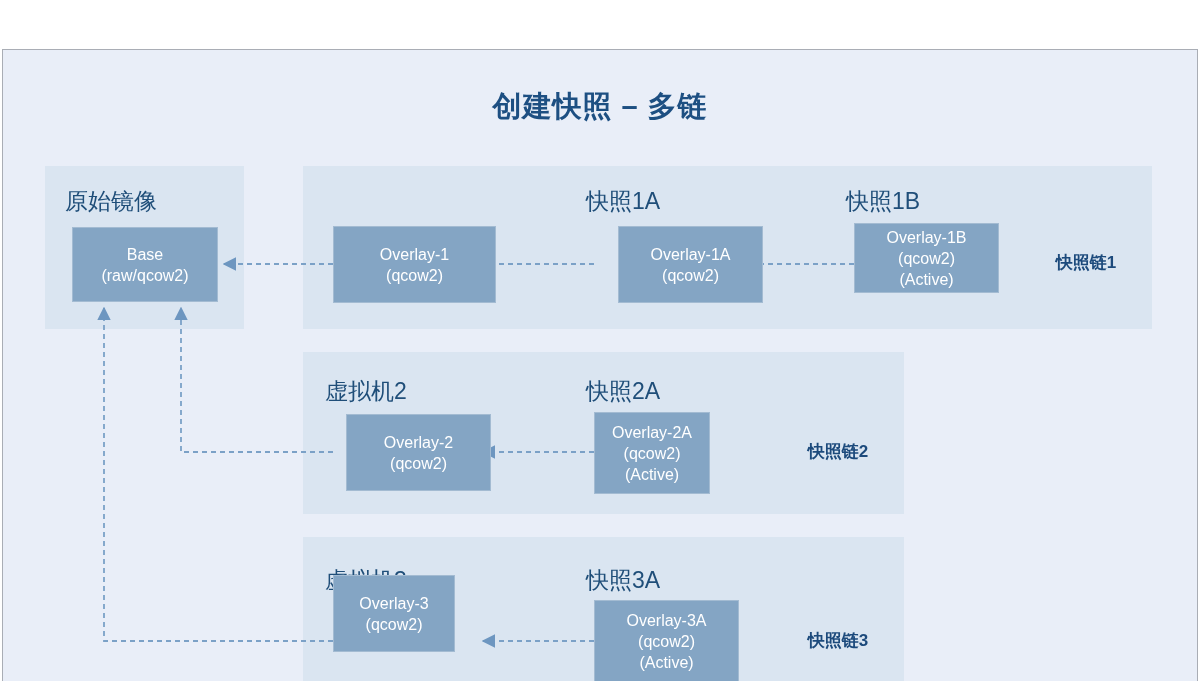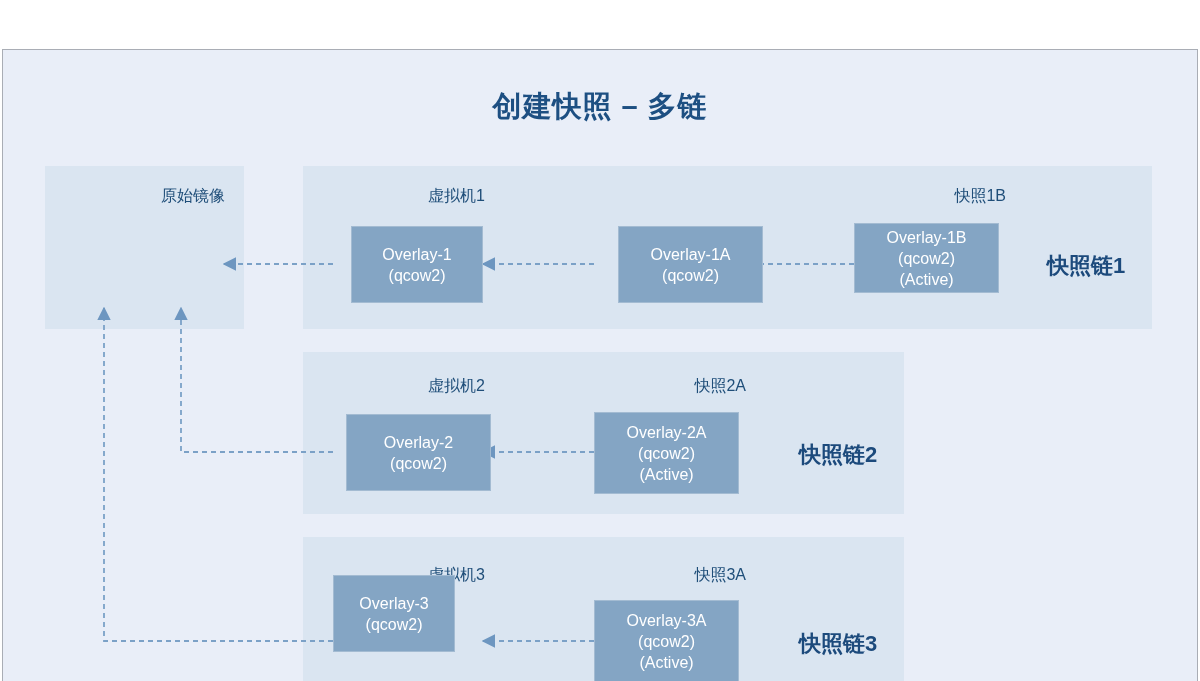--- a/index.html
+++ b/index.html
@@ -33,43 +33,43 @@
     color: #1d4f82;
     letter-spacing: 1px;
   }
   .panel {
     position: absolute;
     background: #dae5f1;
   }
   .node-label {
     position: absolute;
     width: 160px;
-    text-align: right;
-    font-size: 16px;
+    text-align: left;
+    font-size: 23px;
     color: #1f4e79;
   }
   .node-box {
     position: absolute;
     background: #84a5c4;
     border: 1px solid rgba(190, 205, 222, 0.55);
     box-sizing: border-box;
     display: flex;
     flex-direction: column;
     align-items: center;
     justify-content: center;
     color: #ffffff;
     font-size: 16px;
     line-height: 21px;
     text-align: center;
   }
   .chain-label {
     position: absolute;
     width: 170px;
     text-align: center;
-    font-size: 22px;
+    font-size: 17px;
     font-weight: bold;
     color: #1c4a7c;
   }
   .edges {
     position: absolute;
     left: 0; top: 0;
     width: 1200px;
     height: 681px;
   }
 </style>
@@ -97,25 +97,29 @@
       <path d="M594 217 L483 217" marker-end="url(#arrow)"></path>
       <path d="M854 217 L744 217" marker-end="url(#arrow)"></path>
       <path d="M594 405 L483 405" marker-end="url(#arrow)"></path>
       <path d="M333 405 L181 405 L181 261" marker-end="url(#arrow)"></path>
       <path d="M594 594 L483 594" marker-end="url(#arrow)"></path>
       <path d="M333 594 L104 594 L104 261" marker-end="url(#arrow)"></path>
     </g>
   </svg>
 
   <div class="node-label" style="left:65px;top:139px">原始镜像</div>
+  <div class="node-box" style="left:72px;top:180px;width:146px;height:75px">
+    <span>Base</span>
+    <span>(raw/qcow2)</span>
+  </div>
 
-  <div class="node-label" style="left:325px;top:139px">虚拟机1</div>
+  <div class="node-label" style="left:586px;top:139px">快照1A</div>
   <div class="node-label" style="left:846px;top:139px">快照1B</div>
 
-  <div class="node-box" style="left:351px;top:179px;width:132px;height:77px">
+  <div class="node-box" style="left:333px;top:179px;width:163px;height:77px">
     <span>Overlay-1</span>
     <span>(qcow2)</span>
   </div>
   <div class="node-box" style="left:618px;top:179px;width:145px;height:77px">
     <span>Overlay-1A</span>
     <span>(qcow2)</span>
   </div>
   <div class="node-box" style="left:854px;top:176px;width:145px;height:70px">
     <span>Overlay-1B</span>
     <span>(qcow2)</span>
@@ -123,21 +127,21 @@
   </div>
   <div class="chain-label" style="left:1001px;top:204px">快照链1</div>
 
   <div class="node-label" style="left:325px;top:329px">虚拟机2</div>
   <div class="node-label" style="left:586px;top:329px">快照2A</div>
 
   <div class="node-box" style="left:346px;top:367px;width:145px;height:77px">
     <span>Overlay-2</span>
     <span>(qcow2)</span>
   </div>
-  <div class="node-box" style="left:594px;top:365px;width:145px;height:82px">
+  <div class="node-box" style="left:594px;top:365px;width:116px;height:82px">
     <span>Overlay-2A</span>
     <span>(qcow2)</span>
     <span>(Active)</span>
   </div>
   <div class="chain-label" style="left:753px;top:393px">快照链2</div>
 
   <div class="node-label" style="left:325px;top:518px">虚拟机3</div>
   <div class="node-label" style="left:586px;top:518px">快照3A</div>
 
   <div class="node-box" style="left:333px;top:528px;width:122px;height:77px">

